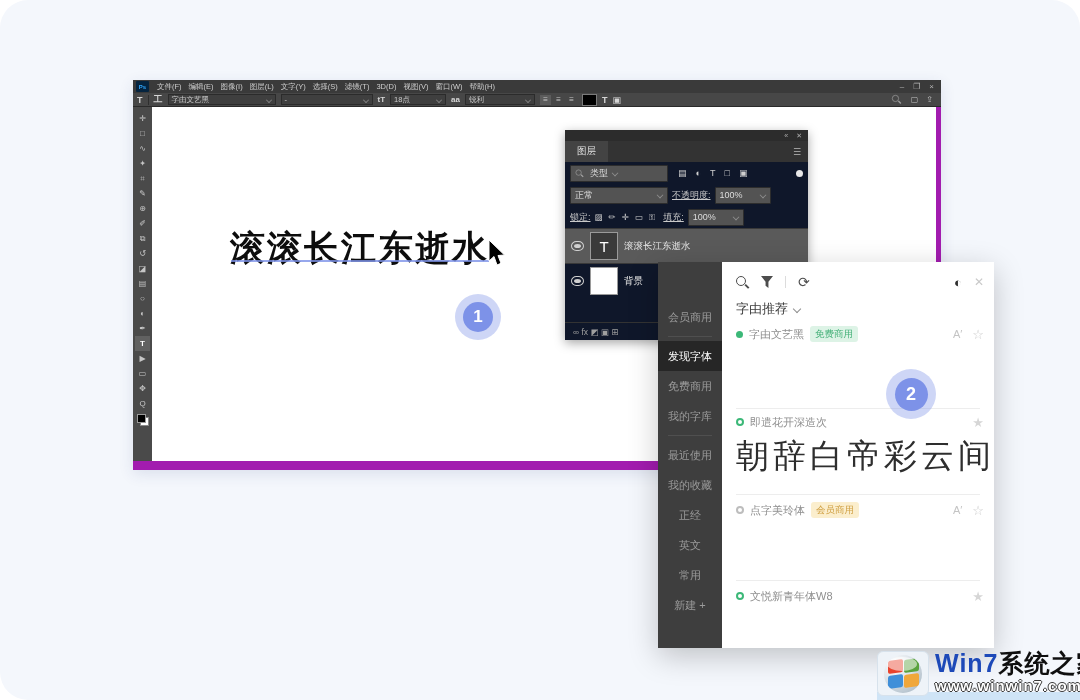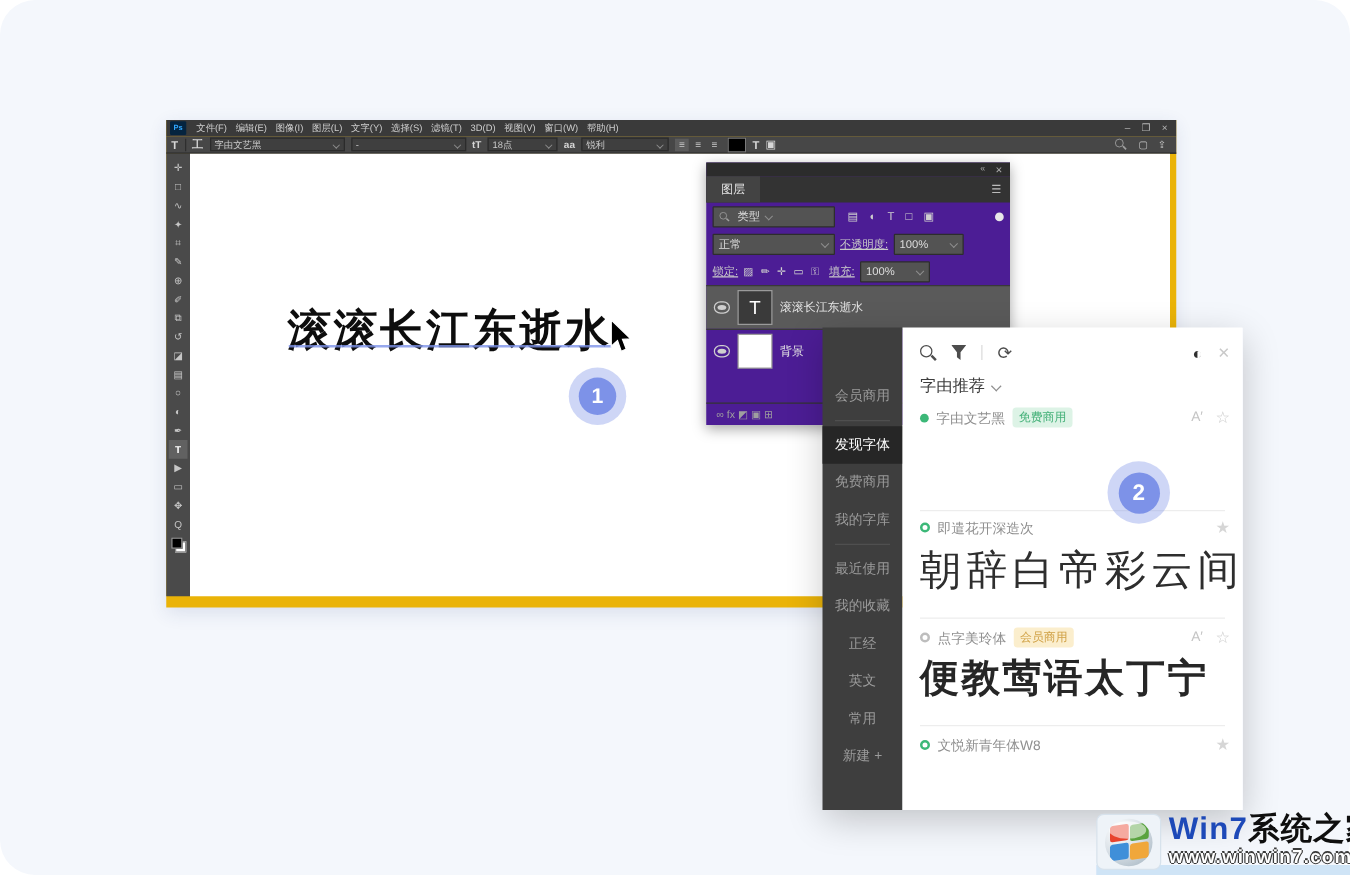--- a/index.html
+++ b/index.html
@@ -1,22 +1,22 @@
 <!DOCTYPE html>
 <html><head>
 <meta charset="utf-8">
 <style>
   html,body{margin:0;padding:0;width:1080px;height:700px;background:#ffffff;overflow:hidden;
             font-family:"Liberation Sans","DejaVu Sans",sans-serif;}
   .stage{position:absolute;inset:0;width:1080px;height:700px;}
   .card{position:absolute;inset:0;background:#f4f7fc;border-radius:28px;}
 
   
-  .ps-window{position:absolute;left:133px;top:80px;width:808px;height:390px;background:#eab308;
-             box-shadow:0 4px 14px rgba(40,60,120,.12);margin-top:16px;}
+  .ps-window{position:absolute;left:133px;top:80px;width:808px;height:390px;background:#a21caf;
+             box-shadow:0 4px 14px rgba(40,60,120,.12);}
   .menubar{position:absolute;left:0;top:0;width:808px;height:13px;background:#3a3a3a;display:flex;align-items:center;}
   .ps-logo{width:13px;height:11px;background:#05243f;color:#31a8ff;font-size:6px;font-weight:bold;
            display:flex;align-items:center;justify-content:center;margin-left:3px;border-radius:1px;}
   .menus{display:flex;gap:7px;margin-left:8px;}
   .menu-item{font-size:7.5px;color:#cfcfcf;white-space:nowrap;}
   .win-controls{margin-left:auto;display:flex;gap:9px;margin-right:7px;}
   .win-controls span{font-size:8px;color:#b5b5b5;line-height:13px;}
 
   .optionsbar{position:absolute;left:0;top:13px;width:808px;height:14px;background:#474747;
               display:flex;align-items:center;gap:5px;padding-left:4px;box-sizing:border-box;
@@ -41,21 +41,21 @@
   .fgbg .bgsw{position:absolute;right:0;bottom:0;width:7px;height:7px;background:#fff;border:1px solid #888;}
   .fgbg .fgsw{position:absolute;left:0;top:0;width:7px;height:7px;background:#000;border:1px solid #999;}
 
   .ps-canvas{position:absolute;left:19px;top:27px;width:784px;height:354px;background:#ffffff;}
   .canvas-text{position:absolute;left:78px;top:118px;font-size:35px;font-weight:900;color:#0d0d0d;
                letter-spacing:2px;white-space:nowrap;}
   .canvas-underline{position:absolute;left:79px;top:153px;width:258px;height:1.5px;background:#7d92e8;opacity:.8;}
   .cursor-arrow{position:absolute;left:332px;top:132px;}
 
   
-  .layers-panel{position:absolute;left:565px;top:130px;width:243px;height:210px;background:#4c1d95;
+  .layers-panel{position:absolute;left:565px;top:130px;width:243px;height:210px;background:#0f172a;
                 box-shadow:0 3px 10px rgba(0,0,0,.35);font-size:9px;color:#d2d2d2;text-align:center;}
   .lp-minibar{height:11px;background:#2c2c2c;display:flex;justify-content:flex-end;align-items:center;gap:8px;padding-right:6px;}
   .lp-minibar span{font-size:7px;color:#aaa;}
   .lp-tabs{height:21px;background:#333333;display:flex;align-items:flex-end;}
   .lp-tab{height:21px;background:#434343;color:#e2e2e2;font-size:9.5px;display:flex;align-items:center;padding:0 12px;}
   .lp-menu-ic{margin-left:auto;margin-right:7px;color:#bbb;font-size:9px;align-self:center;}
   .lp-row{height:22px;display:flex;align-items:center;padding:0 5px;gap:4px;}
   .lp-select{height:15px;background:#535353;border:1px solid #2d2d2d;border-radius:1px;display:flex;
              align-items:center;padding:0 4px;gap:4px;color:#ddd;}
   .lp-select .chev{transform:rotate(45deg) scale(.8);}
@@ -365,21 +365,20 @@
 
         <div class="font-item-label" style="top:240px">
           <span class="dot ring-gray"></span>
           <span class="font-name">点字美玲体</span>
           <span class="badge orange">会员商用</span>
           <div class="item-icons">
             <span class="ic-resize">A′</span>
             <span class="ic-star-o">☆</span>
           </div>
         </div>
-        <div class="font-sample sample-2">便教莺语太丁宁</div>
 
         <div class="hairline" style="top:318px"></div>
 
         <div class="font-item-label" style="top:326px">
           <span class="dot ring-green"></span>
           <span class="font-name">文悦新青年体W8</span>
           <div class="item-icons">
             <span class="ic-star-f">★</span>
           </div>
         </div>

